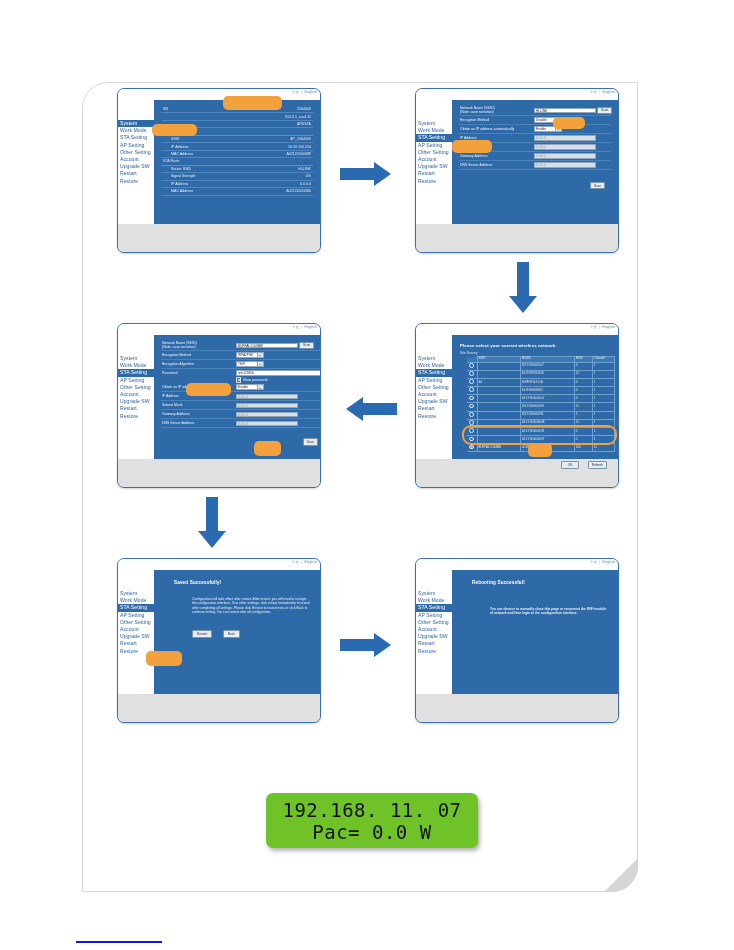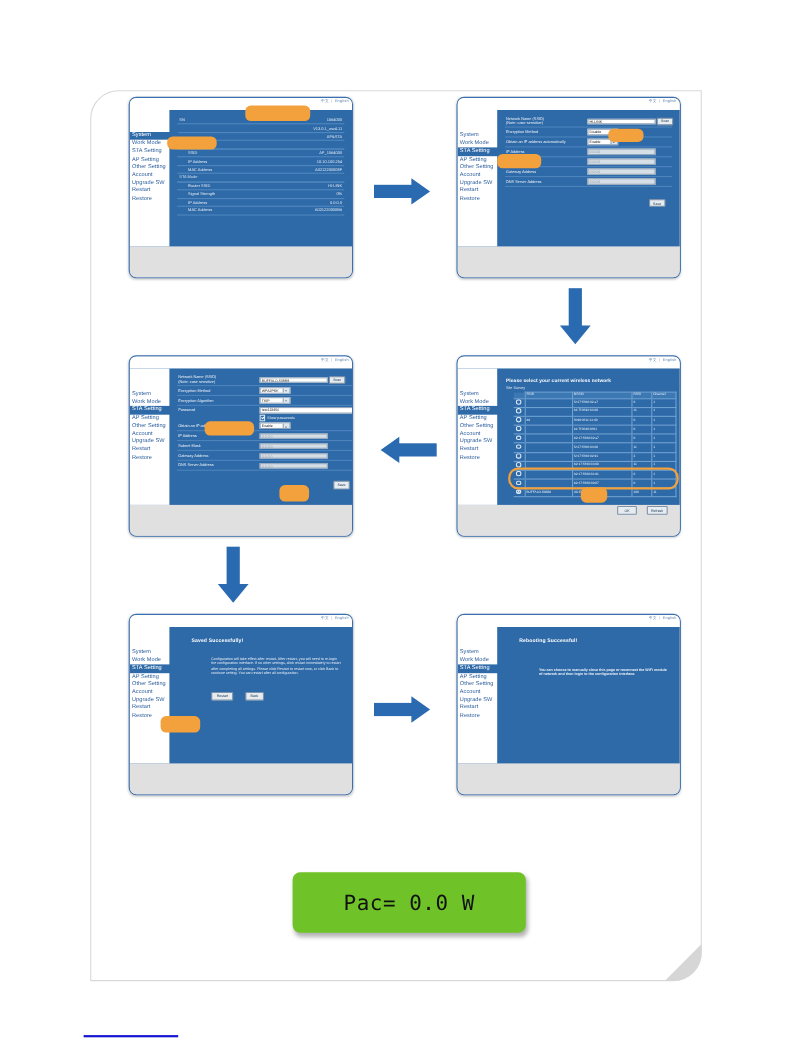--- a/index.html
+++ b/index.html
@@ -833,18 +833,19 @@
       </div>
       <div class="content" style="padding:0;">
         <div class="msg-title">Rebooting Successful!</div>
         <div class="msg-body bold">You can choose to manually close this page or reconnect the WiFi module of network and then login to the configuration interface.</div>
       </div>
     </div>
     <div class="footer-gray"></div>
   </div>
 
   <div class="lcd">
+    <div class="line">192.168. 11. 07</div>
     <div class="line">Pac= 0.0 W</div>
   </div>
 
   <div class="bottom-rule"></div>
 
 </div>
 
 </body></html>

